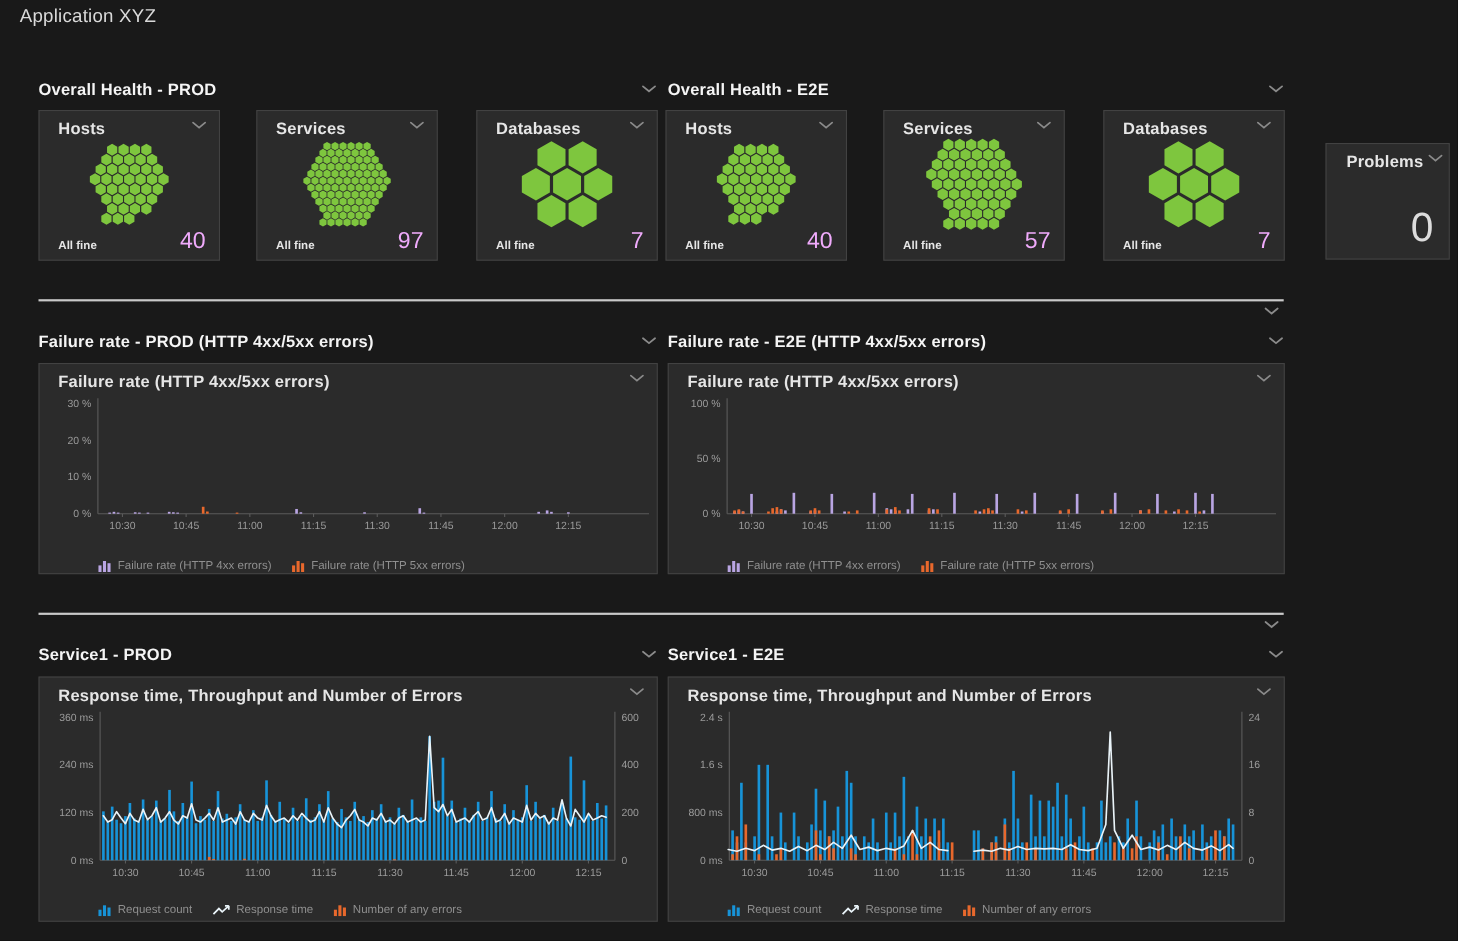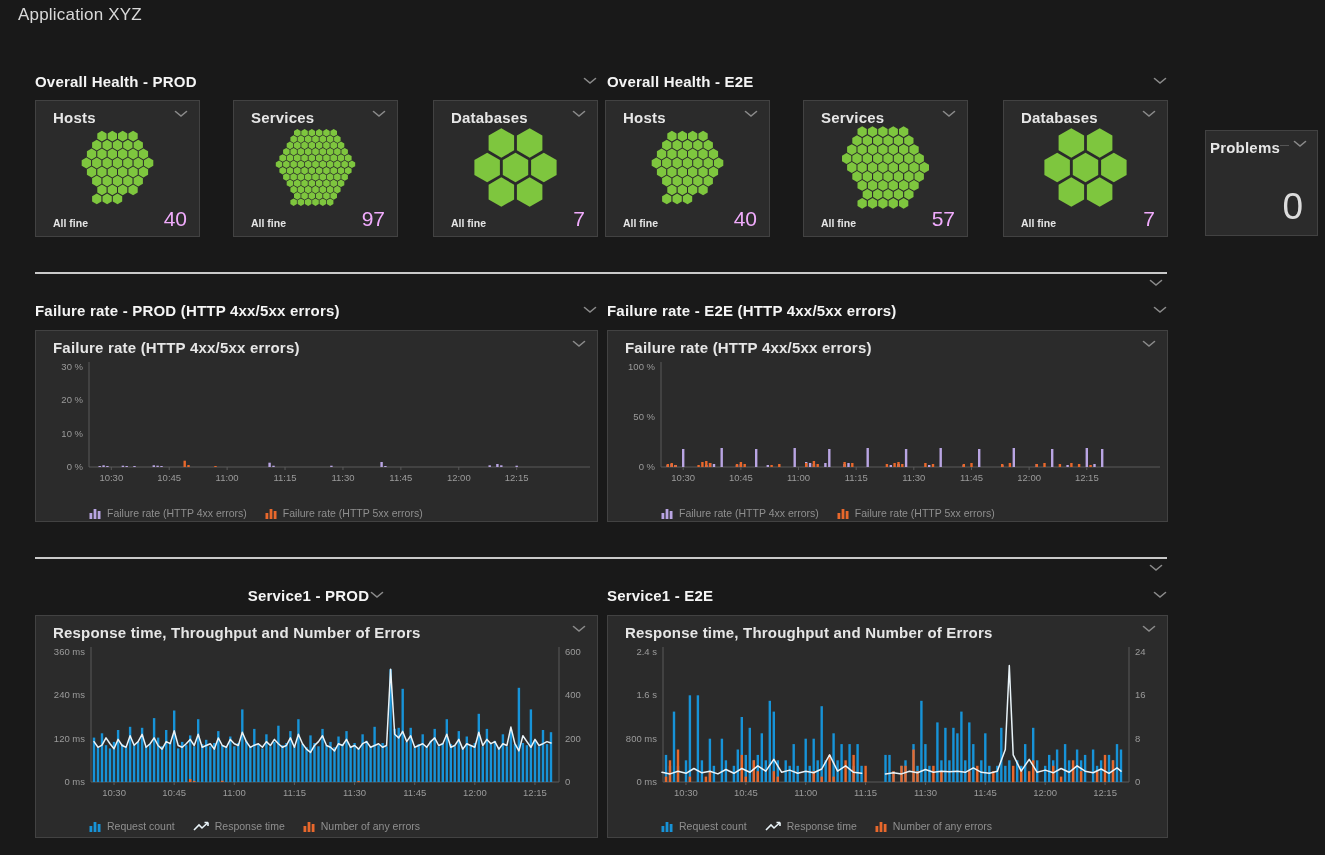--- a/index.html
+++ b/index.html
@@ -389,21 +389,21 @@
           <polygon points="54.3,3.3 67.1,10.6 67.1,25.3 54.3,32.7 41.6,25.3 41.6,10.6 " fill="#7ec63e"></polygon>
           <polygon points="40.2,27.8 52.9,35.1 52.9,49.9 40.2,57.2 27.4,49.9 27.4,35.1 " fill="#7ec63e"></polygon>
         </svg></div>
     <div class="tile-foot">
         <span class="status">All fine</span>
         <span class="count">7</span>
       </div>
   </div>
 
   <div class="tile problems" style="left:1205px;top:130px;width:113px;height:106px;">
-    <div class="tile-head" style="padding-left:4px;">
+    <div class="tile-head" style="padding-left:18px;">
       <span class="tile-title">Problems</span>
       <span class="pdash"></span>
       <span class="chev">
           <svg width="14" height="8" viewBox="0 0 14 8">
             <polyline points="1.5,1.5 7,6 12.5,1.5" fill="none" stroke="#8a8a8a" stroke-width="1.6" stroke-linecap="round"></polyline>
           </svg>
         </span>
     </div>
     <div class="pvalue">0</div>
   </div>
@@ -634,21 +634,21 @@
     </div>
   </div>
 
   <div class="divider" style="top:557px;"></div>
   <span class="chev chev-abs" style="left:1148px;top:563px;">
       <svg width="14" height="8" viewBox="0 0 14 8">
         <polyline points="1.5,1.5 7,6 12.5,1.5" fill="none" stroke="#8a8a8a" stroke-width="1.6" stroke-linecap="round"></polyline>
       </svg>
     </span>
 
-  <div class="sec-head" style="left:35px;top:586px;width:563px;justify-content:center;">
+  <div class="sec-head" style="left:35px;top:586px;width:563px;">
     <span class="sec-title">Service1 - PROD</span>
     <span class="chev">
         <svg width="14" height="8" viewBox="0 0 14 8">
           <polyline points="1.5,1.5 7,6 12.5,1.5" fill="none" stroke="#8a8a8a" stroke-width="1.6" stroke-linecap="round"></polyline>
         </svg>
       </span>
   </div>
   <div class="sec-head" style="left:607px;top:586px;width:561px;">
     <span class="sec-title">Service1 - E2E</span>
     <span class="chev">

